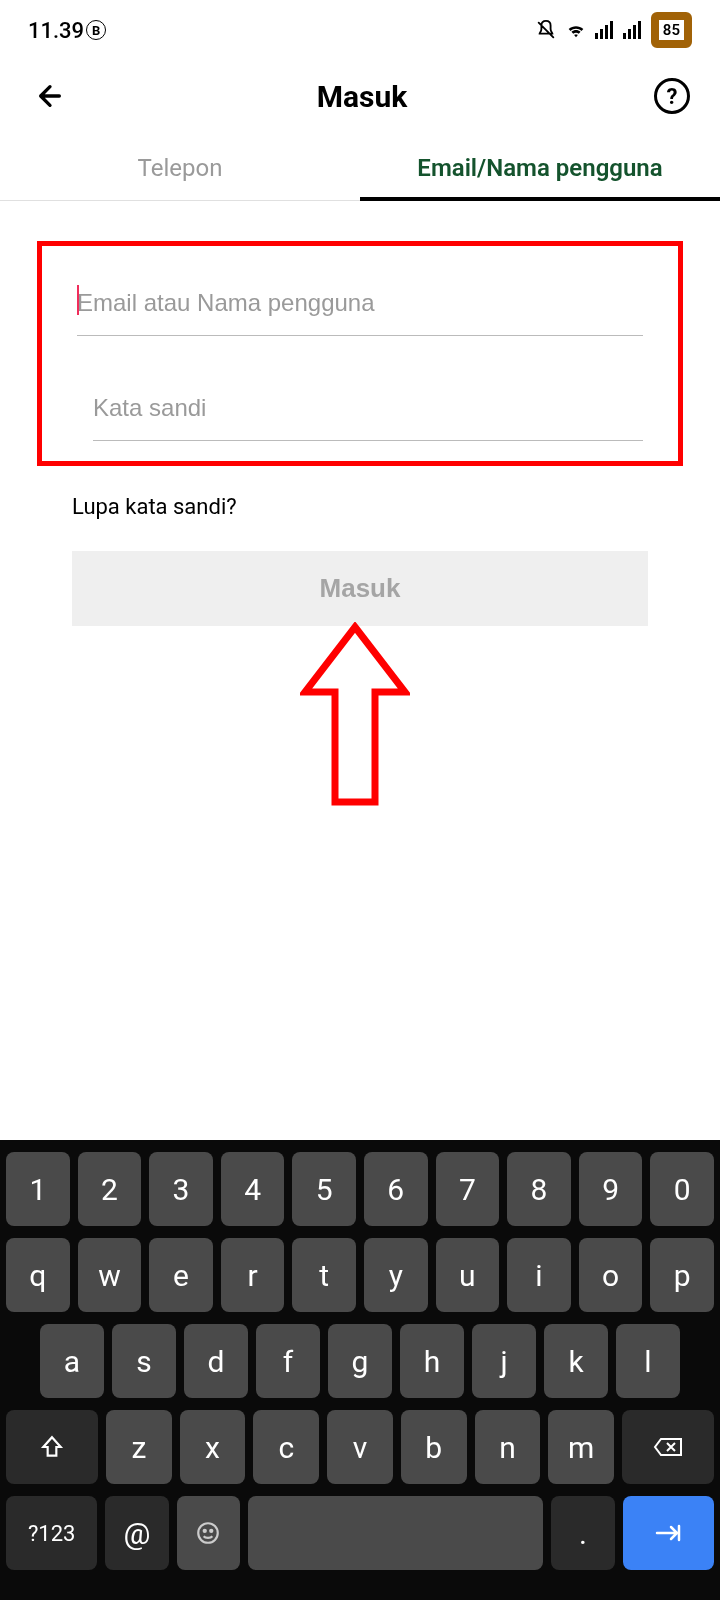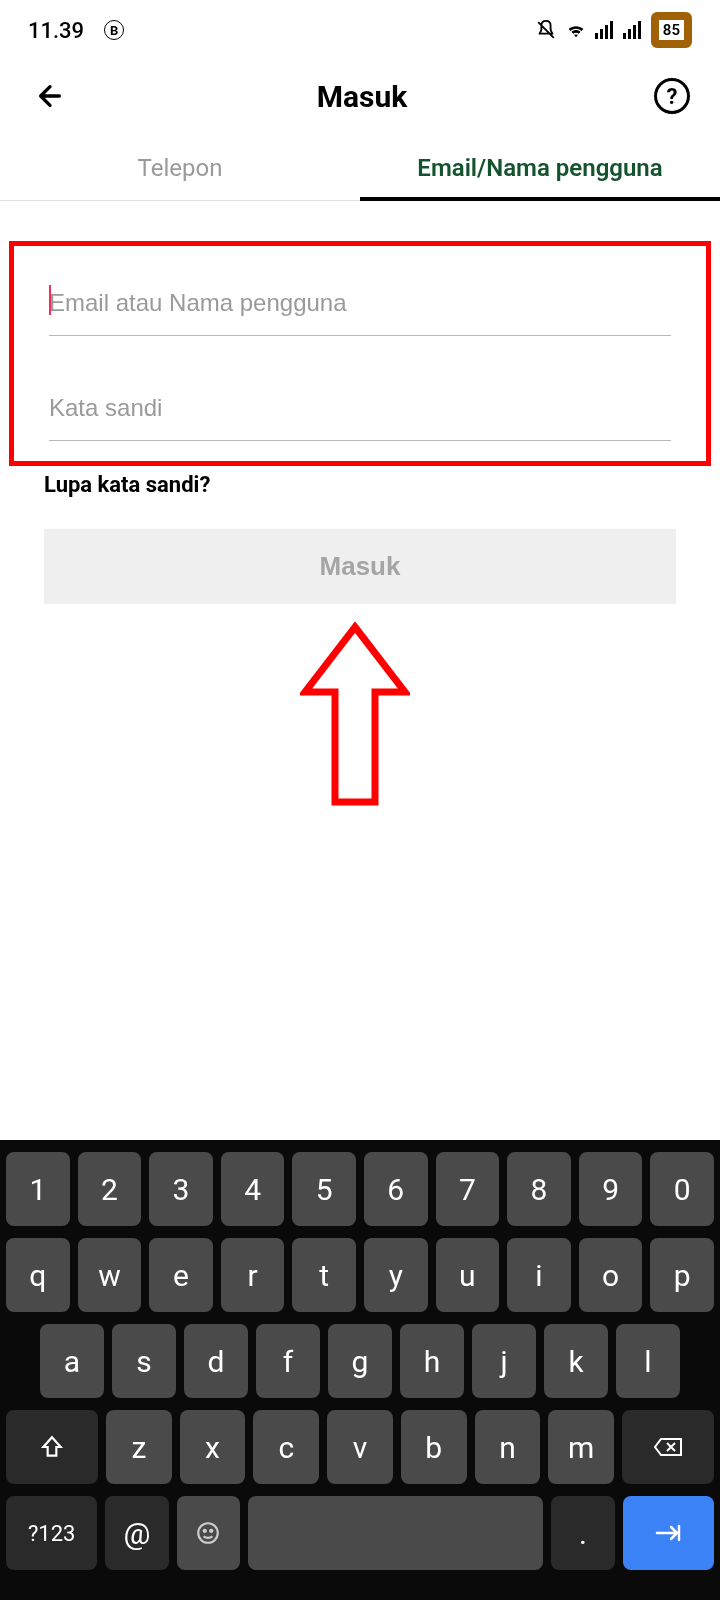--- a/index.html
+++ b/index.html
@@ -13,21 +13,21 @@
     }
     .status-bar {
       display: flex;
       justify-content: space-between;
       align-items: center;
       padding: 12px 28px 8px 28px;
       font-size: 22px;
       font-weight: 500;
       color: #000;
     }
-    .status-left { display: flex; align-items: center; gap: 20px; }
+    .status-left { display: flex; align-items: center; gap: 2px; }
     .status-right { display: flex; align-items: center; gap: 8px; }
     .b-icon {
       width: 20px; height: 20px; border: 1.5px solid #000; border-radius: 50%;
       display: flex; align-items: center; justify-content: center;
       font-size: 13px; font-weight: bold;
     }
     .battery {
       border: 8px solid #a16207; border-radius: 6px; padding: 1px 4px;
       font-size: 15px; font-weight: 600;
     }
@@ -45,40 +45,40 @@
     .tabs { display: flex; border-bottom: 1px solid #e0e0e0; }
     .tab {
       flex: 1; text-align: center; padding: 18px 0; font-size: 24px;
       color: #9a9a9a; cursor: pointer; position: relative;
     }
     .tab.active { color: #14532d; font-weight: 600; }
     .tab.active::after {
       content: ""; position: absolute; left: 0; right: 0; bottom: -1px;
       height: 4px; background: #000;
     }
-    .form-area { padding: 30px 44px; }
+    .form-area { padding: 30px 72px; }
     .highlight-box {
       border: 5px solid #ff0000;
       margin: 10px -35px 0 -35px;
       padding: 25px 35px 20px 35px;
     }
     .input-field {
       width: 100%; border: none; border-bottom: 1px solid #bbb;
       font-size: 24px; padding: 18px 0; outline: none;
       background: transparent; color: #000;
     }
     .input-field::placeholder { color: #9a9a9a; }
     .input-wrap { position: relative; margin-bottom: 40px; }
-    .input-wrap:last-child { margin-bottom: 0; }
+    .input-wrap:last-child { margin-bottom: 0; margin-left: 16px; }
     .cursor {
       position: absolute; left: 0; top: 14px; width: 2px; height: 30px;
       background: #f02d5b;
     }
     .forgot {
-      font-size: 22px; font-weight: 700; margin-top: 6px; cursor: pointer;
+      font-size: 22px; font-weight: 400; margin-top: 28px; cursor: pointer;
     }
     .login-btn {
       width: 100%; background: #efefef; color: #a5a5a5;
       border: none; font-size: 26px; font-weight: 600;
       padding: 22px 0; margin-top: 32px; cursor: pointer;
     }
     .arrow-annotation {
       position: absolute; left: 300px; top: 622px;
       pointer-events: none;
     }

